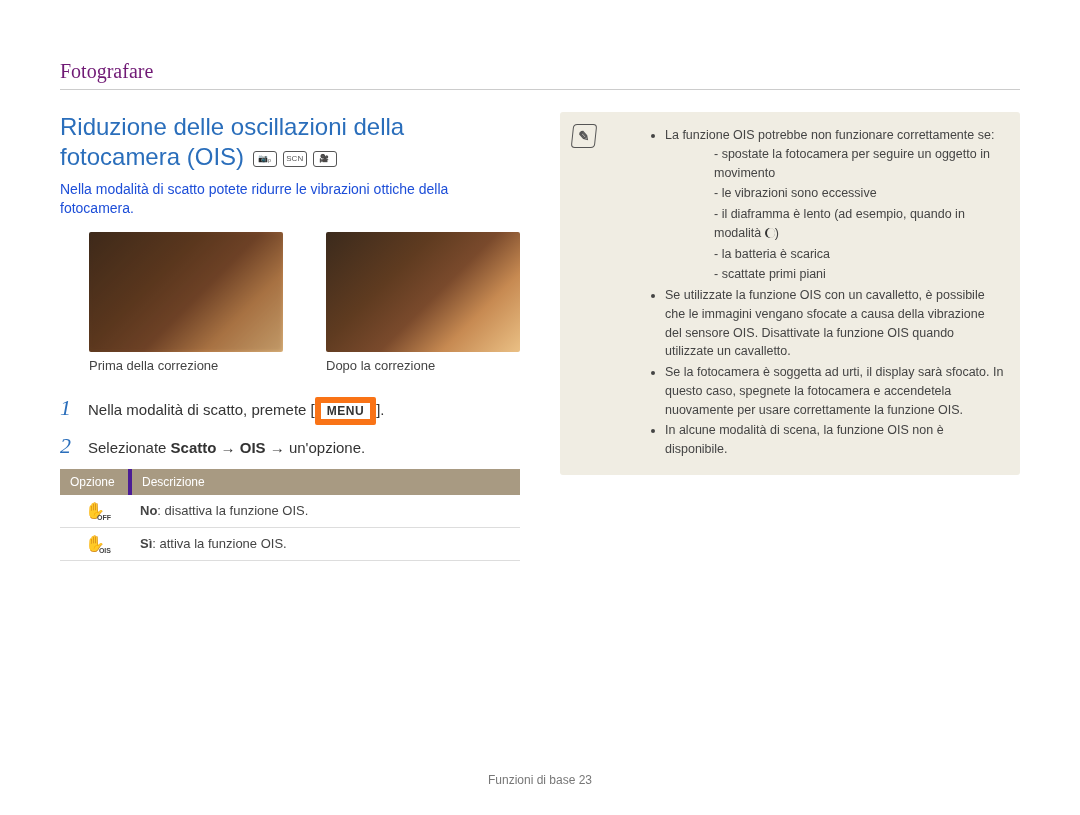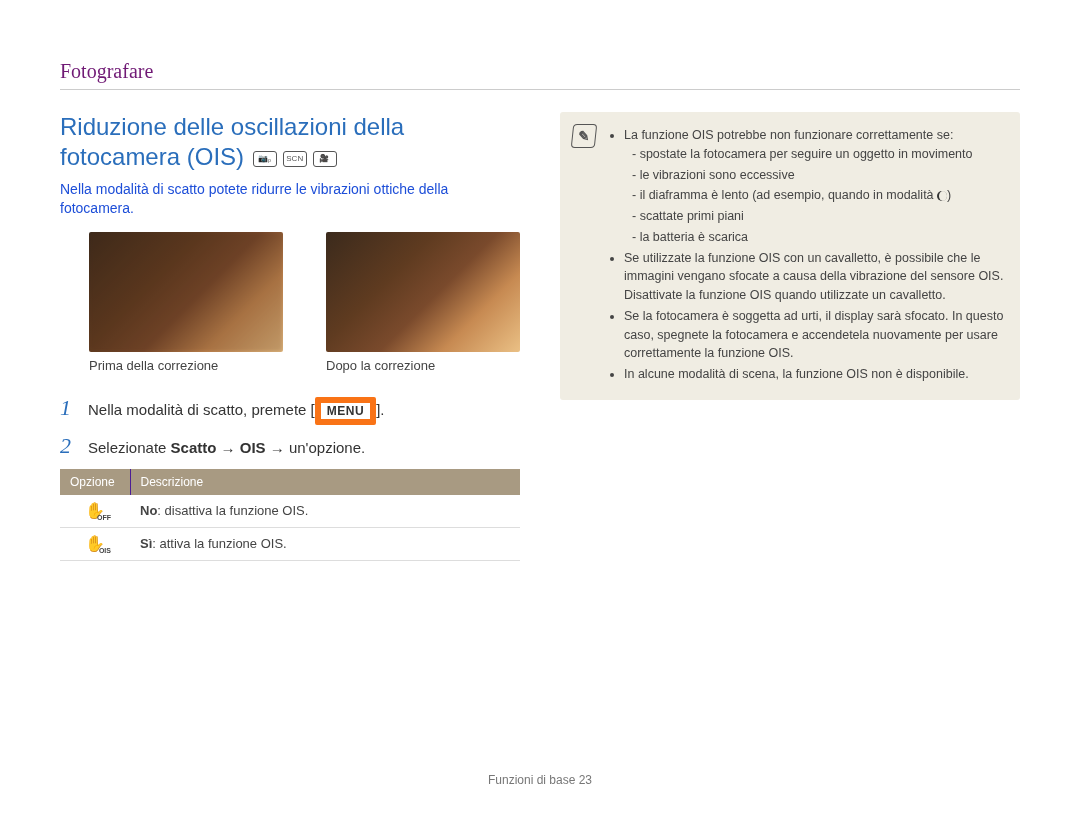--- a/index.html
+++ b/index.html
@@ -65,21 +65,21 @@
       display: inline-block; border: 6px solid #f97316;
       padding: 1px 6px; font-weight: bold; font-size: 12px;
       border-radius: 2px; vertical-align: middle;
       font-family: Arial, sans-serif; letter-spacing: 0.5px;
     }
     .opt-table { width: 100%; margin-top: 10px; border-collapse: collapse; }
     .opt-table th {
       background: #a89a82; color: #fff; font-weight: 400;
       font-size: 12px; text-align: left; padding: 6px 10px;
     }
-    .opt-table th:first-child { width: 70px; border-right: 1px solid #4c1d95; }
+    .opt-table th:first-child { width: 70px; border-right: 4px solid #4c1d95; }
     .opt-table td {
       border-bottom: 1px solid #ddd;
       padding: 8px 10px; font-size: 13px; color: #444;
     }
     .opt-table td:first-child { text-align: center; }
     .ois-icon {
       display: inline-block; font-size: 16px; line-height: 1; position: relative;
     }
     .ois-sub { font-size: 7px; font-weight: bold; position: absolute; bottom: -2px; right: -6px; }
     .note-box {
@@ -97,21 +97,21 @@
       border: 1.5px solid #555;
       border-radius: 4px;
       text-align: center;
       font-size: 14px; font-weight: bold; line-height: 22px;
       color: #555;
       transform: skewX(-6deg);
     }
     .note-box ul { list-style: disc; padding-left: 14px; }
     .note-box ul ul { list-style: none; padding-left: 8px; }
     .note-box ul ul li::before { content: "- "; }
-    .note-box li { margin-bottom: 2px; }
+    .note-box li { margin-bottom: 2px; margin-left: 41px; }
     .night-icon { display:inline-block; width:10px;height:10px;background:#333;border-radius:50%; vertical-align:middle; position:relative;}
     .night-icon::after{content:"";position:absolute;left:2px;top:0;width:8px;height:10px;background:#f0ede3;border-radius:50%;}
     .footer { position: absolute; bottom: 28px; left: 0; right: 0; text-align: center; font-size: 12px; color: #777; }
   </style>
 </head>
 <body>
 
 <div class="section-label">Fotografare</div>
 
 <div class="columns">
@@ -175,22 +175,22 @@
   <div class="col-right">
     <div class="note-box">
       <div class="note-icon">✎</div>
       <ul>
         <li>
           <span>La funzione OIS potrebbe non funzionare correttamente se:</span>
           <ul>
             <li>spostate la fotocamera per seguire un oggetto in movimento</li>
             <li>le vibrazioni sono eccessive</li>
             <li><span>il diaframma è lento (ad esempio, quando in modalità </span><span class="night-icon"></span><span>)</span></li>
+            <li>la batteria è scarica</li>
             <li>scattate primi piani</li>
-            <li>la batteria è scarica</li>
           </ul>
         </li>
         <li>Se utilizzate la funzione OIS con un cavalletto, è possibile che le immagini vengano sfocate a causa della vibrazione del sensore OIS. Disattivate la funzione OIS quando utilizzate un cavalletto.</li>
         <li>Se la fotocamera è soggetta ad urti, il display sarà sfocato. In questo caso, spegnete la fotocamera e accendetela nuovamente per usare correttamente la funzione OIS.</li>
         <li>In alcune modalità di scena, la funzione OIS non è disponibile.</li>
       </ul>
     </div>
   </div>
 </div>
 

